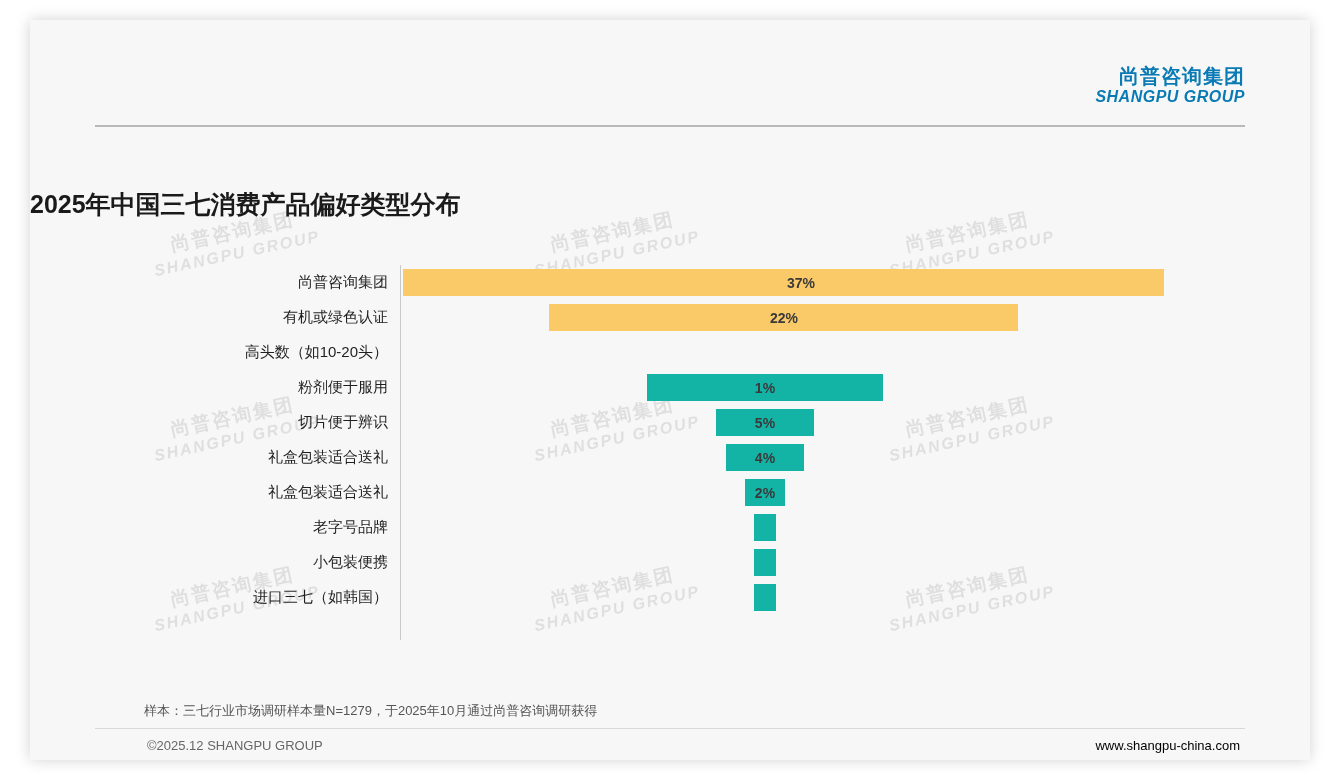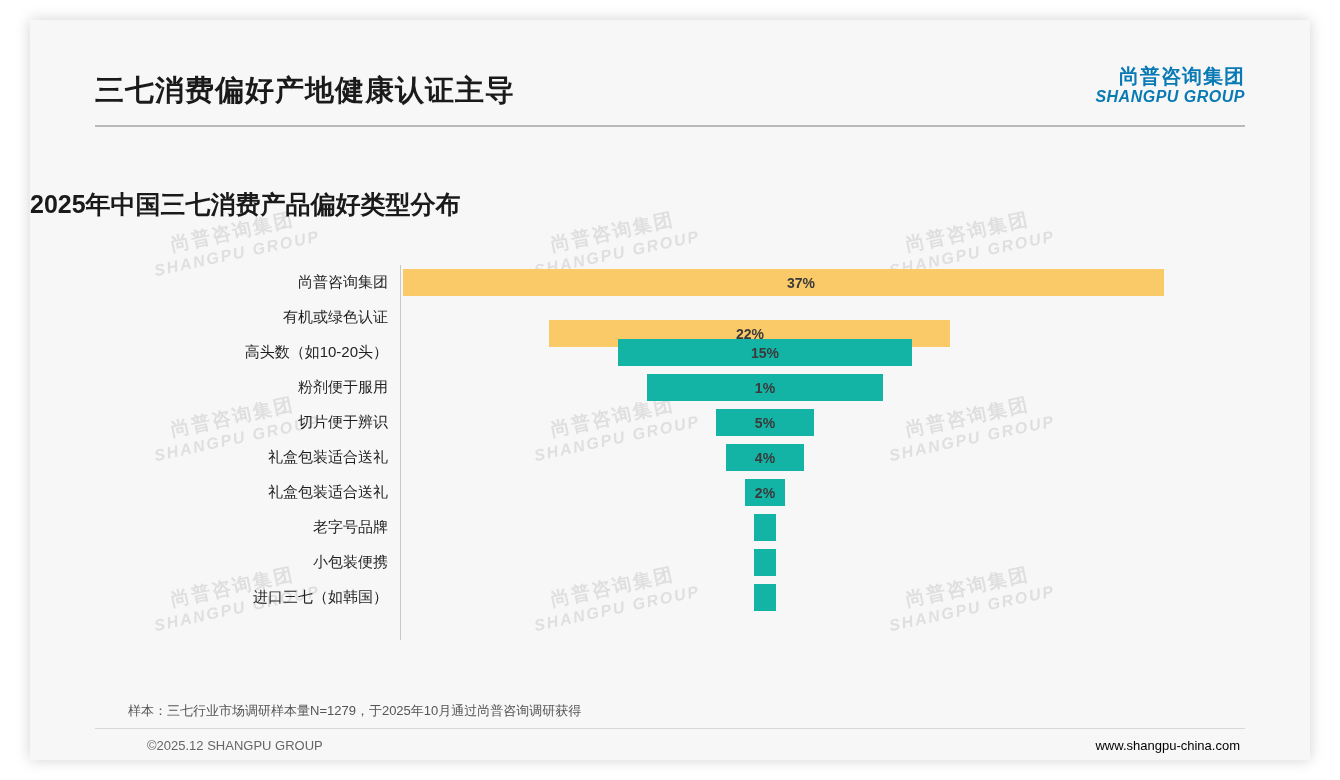--- a/index.html
+++ b/index.html
@@ -147,21 +147,21 @@
     white-space: nowrap;
     line-height: 1.25;
     text-align: center;
   }
   .wm .wm-cn { font-size: 19px; letter-spacing: 2px; }
   .wm .wm-en { font-size: 16px; font-style: italic; letter-spacing: 2px; }
 
   
   .sample-note {
     position: absolute;
-    left: 98px;
+    left: 114px;
     top: 682px;
     font-size: 13px;
     color: #555;
   }
   .footer-line {
     position: absolute;
     left: 65px;
     top: 708px;
     width: 1150px;
     height: 1px;
@@ -220,21 +220,20 @@
     <div class="wm" style="left:500px; top:555px;">
       <div class="wm-cn">尚普咨询集团</div>
       <div class="wm-en">SHANGPU GROUP</div>
     </div>
     <div class="wm" style="left:855px; top:555px;">
       <div class="wm-cn">尚普咨询集团</div>
       <div class="wm-en">SHANGPU GROUP</div>
     </div>
 
     <div class="header">
-      <div class="header-title">三七消费偏好产地健康认证主导</div>
       <div class="logo">
         <div class="logo-cn">尚普咨询集团</div>
         <div class="logo-en">SHANGPU GROUP</div>
       </div>
     </div>
 
     <div class="chart-title">2025年中国三七消费产品偏好类型分布</div>
 
     <div class="chart-wrap">
       <div class="axis-line"></div>
@@ -243,32 +242,27 @@
             <div class="row-label">尚普咨询集团</div>
             <div class="bar-area">
               <div class="bar" style="left: 2.5px; width: 725px; background: rgb(251, 202, 104); padding-left: 36px;">
                 <span>37%</span>
               </div>
             </div>
           </div>
           <div class="row">
             <div class="row-label">有机或绿色认证</div>
             <div class="bar-area">
-              <div class="bar" style="left: 149.459px; width: 401px; background: rgb(251, 202, 104); margin-top: 16px;">
+              <div class="bar" style="left: 149.459px; width: 469px; background: rgb(251, 202, 104);">
                 <span>22%</span>
               </div>
             </div>
           </div>
           <div class="row">
             <div class="row-label">高头数（如10-20头）</div>
-            <div class="bar-area">
-              <div class="bar" style="left: 218.041px; width: 293.919px; background: rgb(19, 179, 166);">
-                <span>15%</span>
-              </div>
-            </div>
           </div>
           <div class="row">
             <div class="row-label">粉剂便于服用</div>
             <div class="bar-area">
               <div class="bar" style="left: 247.432px; width: 235.135px; background: rgb(19, 179, 166);">
                 <span>1%</span>
               </div>
             </div>
           </div>
           <div class="row">

